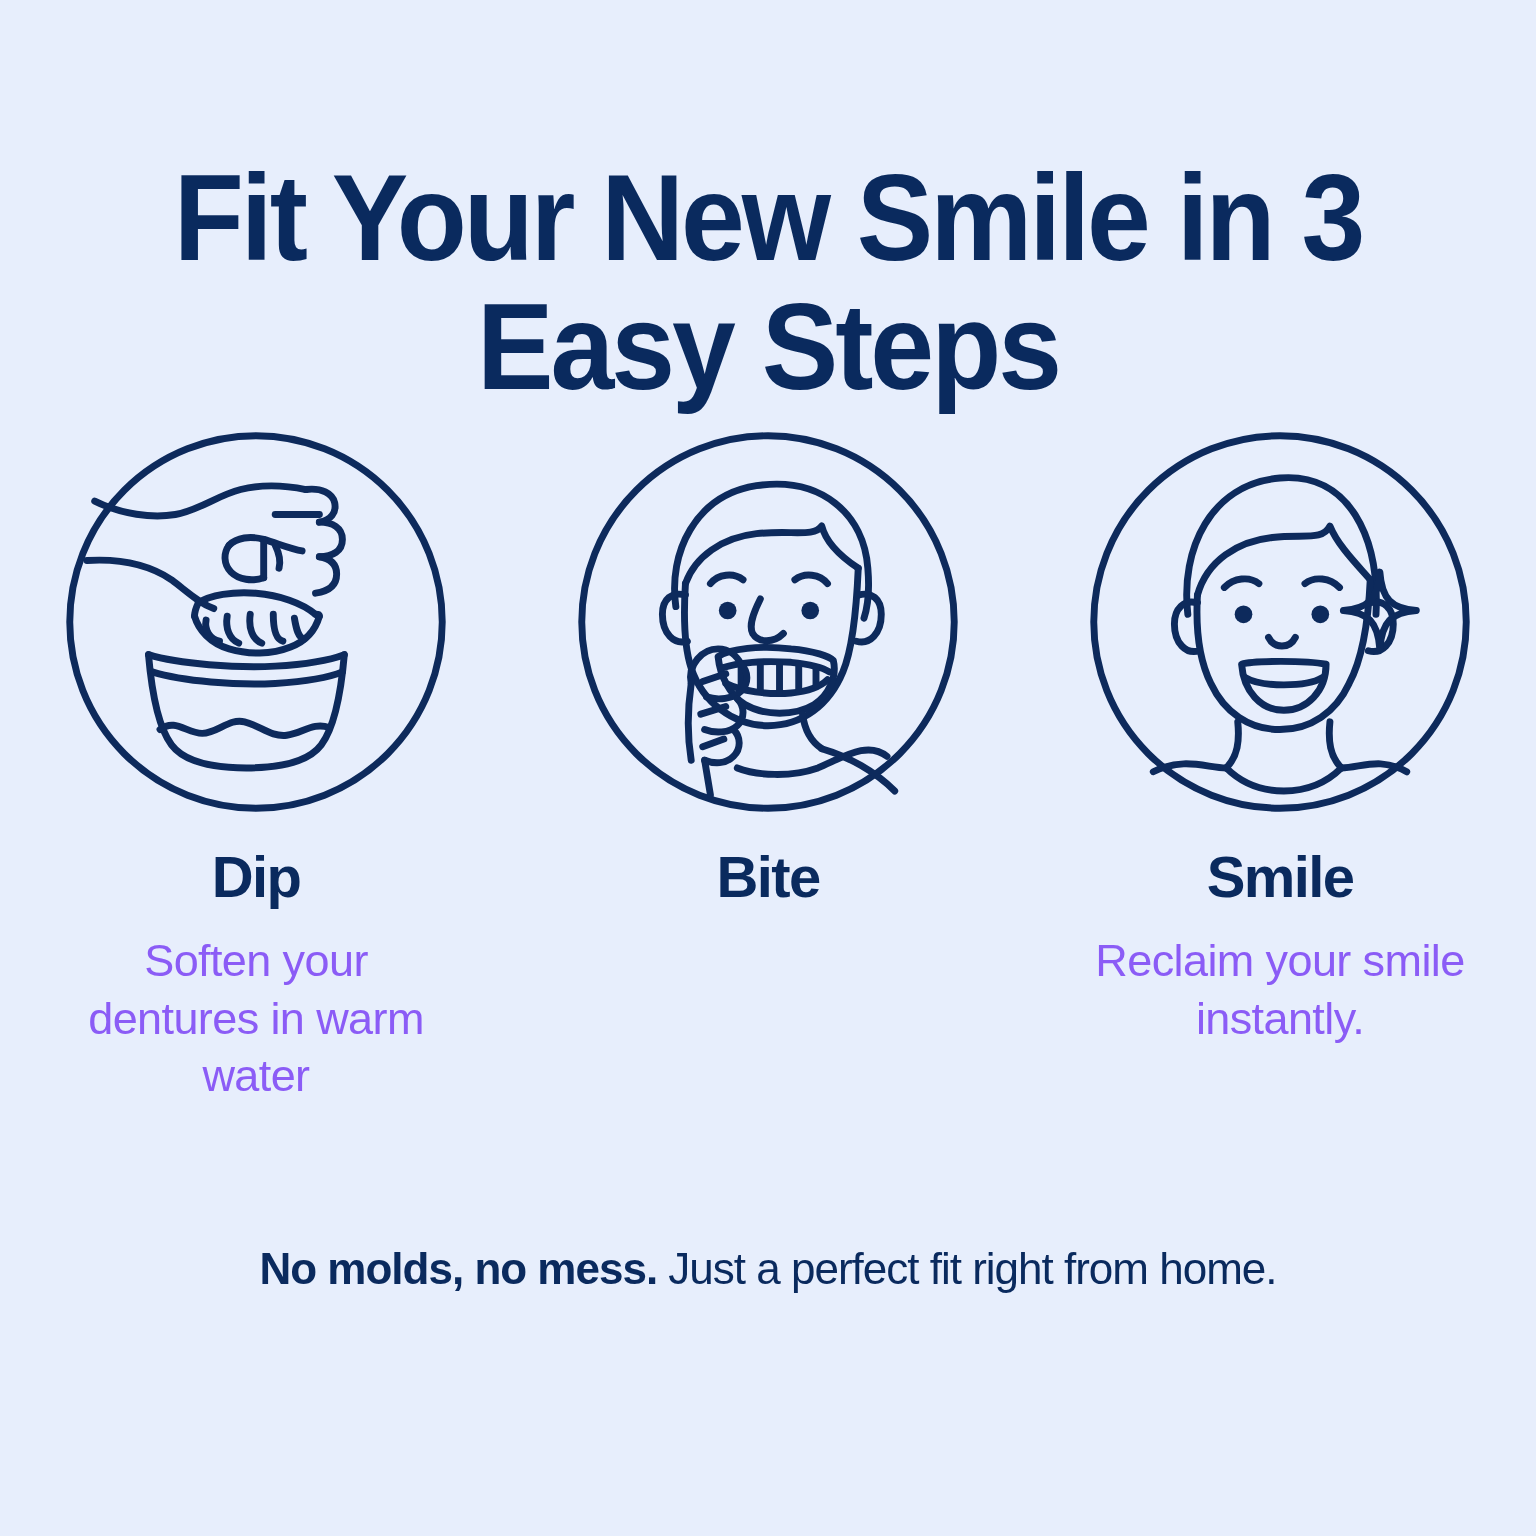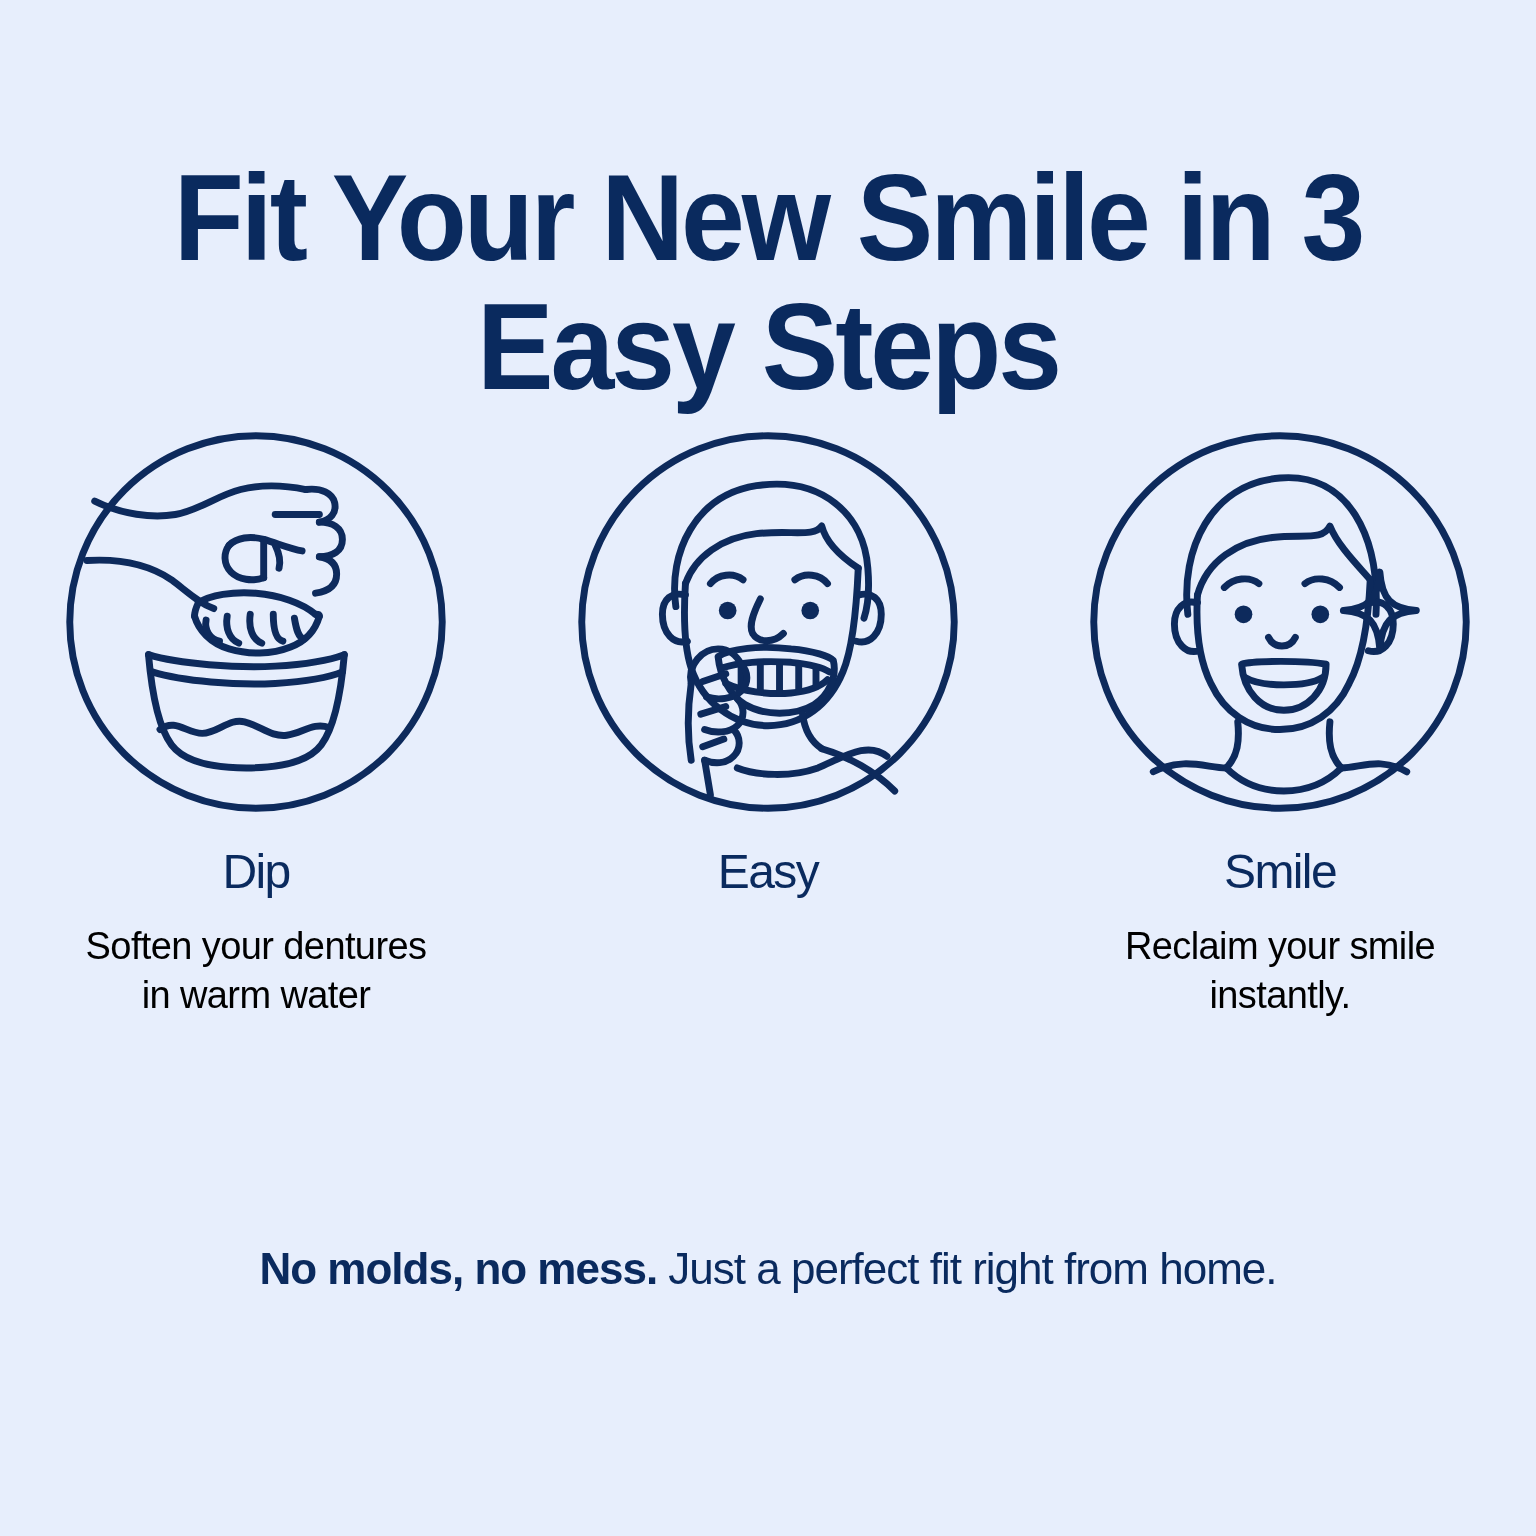--- a/index.html
+++ b/index.html
@@ -62,34 +62,34 @@
     display: block;
   }
   .icon-wrap svg {
     display: block;
     width: 384px;
     height: 384px;
   }
 
   .step-title {
     margin-top: 34px;
-    font-size: 48px;
-    font-weight: 400;
+    font-size: 58px;
+    font-weight: 700;
     letter-spacing: -1.6px;
     line-height: 1;
     color: #0a2a5e;
   }
   .step-desc {
     margin-top: 26px;
-    font-size: 38px;
+    font-size: 45px;
     line-height: 1.28;
     font-weight: 400;
     letter-spacing: -0.6px;
     text-align: center;
-    color: #000000;
+    color: #8b5cf6;
     max-width: 400px;
   }
   .step.narrow .step-desc { max-width: 350px; }
   .step.wide .step-desc  { max-width: 412px; }
 
   
   .footer {
     position: absolute;
     top: 1243px;
     left: 0;
@@ -194,21 +194,21 @@
 
           <path d="M66,131 L78,127"></path>
           <path d="M65,148 L78,144"></path>
           <path d="M66,165 L77,161"></path>
 
           <path d="M118,148 C119,156 122,162 128,166"></path>
           <path d="M84,176 C94,180 112,181 126,176 C140,170 152,162 162,170"></path>
           <path d="M128,166 C142,170 156,178 166,188"></path>
         </svg>
       </div>
-      <div class="step-title">Easy</div>
+      <div class="step-title">Bite</div>
     </div>
 
     <div class="step">
       <div class="icon-wrap">
         <svg viewBox="0 0 200 200" fill="none" stroke="#0d2a5c" stroke-width="3.6" stroke-linecap="round" stroke-linejoin="round">
           <circle cx="100" cy="100" r="97"></circle>
 
           <path d="M52,96 C48,62 64,28 100,25 C136,22 152,56 150,96"></path>
 
           <path d="M57,86 C62,68 78,58 96,56 C112,54 122,58 126,50 C130,60 140,70 147,78"></path>

